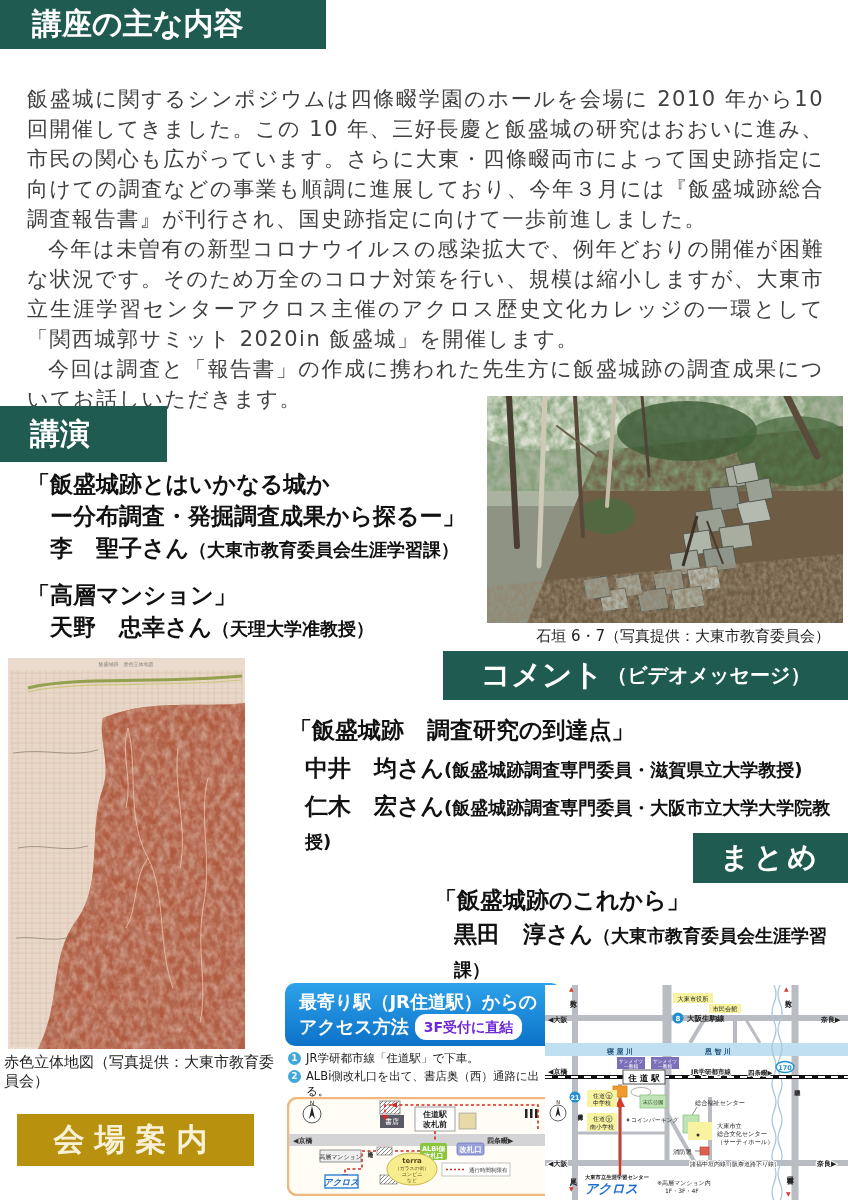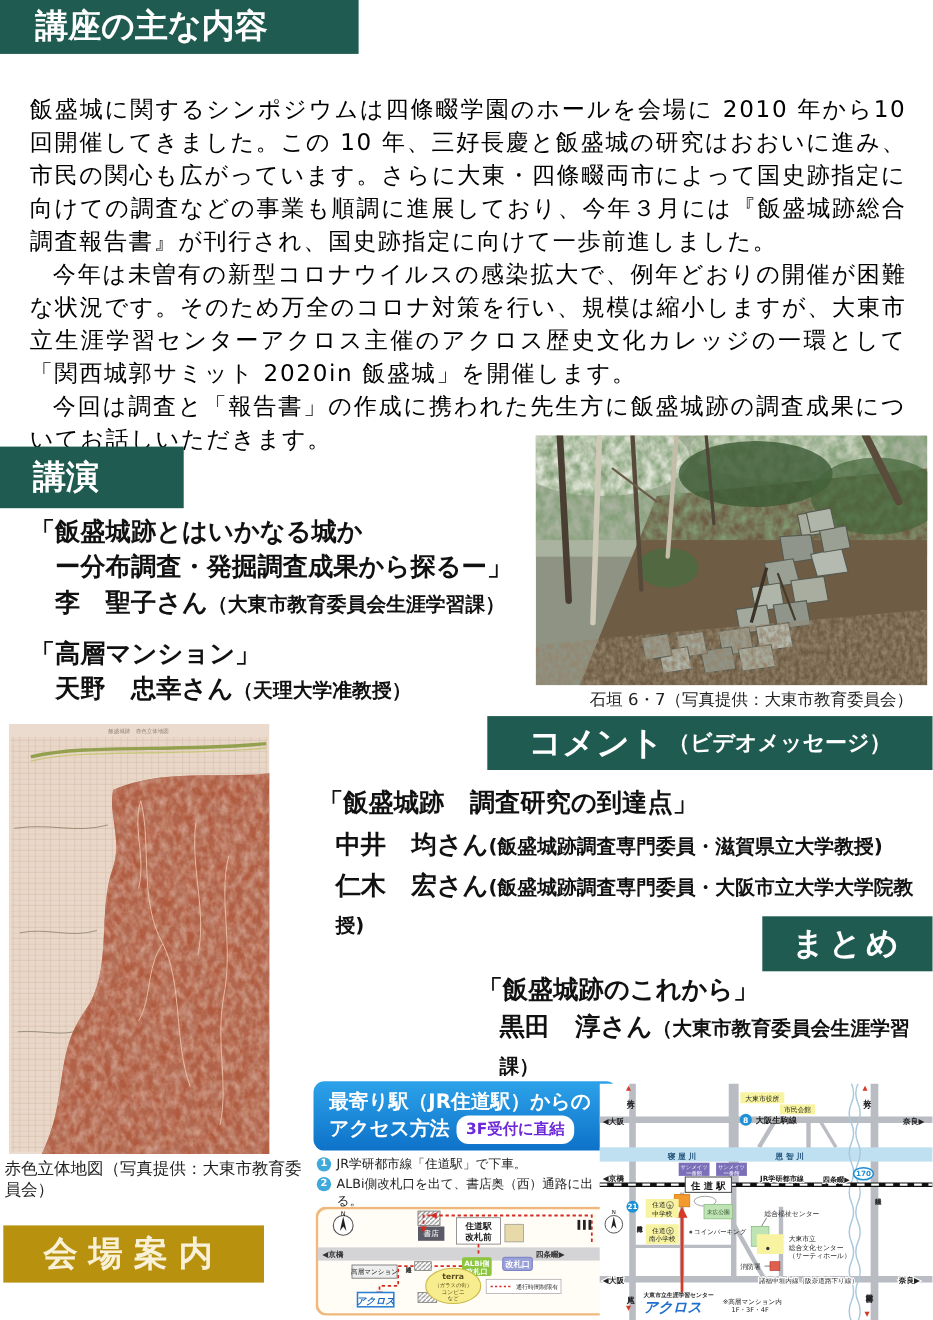--- a/index.html
+++ b/index.html
@@ -3,21 +3,21 @@
 <meta charset="utf-8">
 <style>
   html,body{margin:0;padding:0;background:#ffffff;}
   #page{position:relative;width:848px;height:1200px;background:#ffffff;overflow:hidden;
         font-family:"DejaVu Sans","Liberation Sans",sans-serif;color:#1c1c1c;}
   .abs{position:absolute;}
   .greenbox{background:#1f5b50;color:#ffffff;display:flex;align-items:center;
             font-family:"DejaVu Serif","Liberation Serif",serif;font-weight:700;}
   .goldbox{background:#b8920f;color:#f8f1d8;display:flex;align-items:center;justify-content:center;
            font-family:"DejaVu Serif","Liberation Serif",serif;font-weight:700;}
-  .body-text{font-size:21px;line-height:30px;letter-spacing:1.5px;text-align:justify;color:#000000;}
+  .body-text{font-size:21px;line-height:30px;letter-spacing:1.5px;text-align:justify;color:#404040;}
   .body-text p{margin:0;}
   .indent{text-indent:1em;}
   .lec{font-size:23px;font-weight:700;line-height:32px;color:#111;}
   .lec .small{font-size:18px;}
   .cap{font-size:15px;color:#222;}
   .bluehead{background:linear-gradient(180deg,#2da2ea 0%,#0d72c8 100%);border-radius:10px;
             color:#fff;font-weight:700;font-size:18px;line-height:24px;padding:7px 0 0 14px;box-sizing:border-box;}
   .badge{display:inline-block;background:#ffffff;color:#6d28d9;border-radius:11px;
          font-size:14px;font-weight:700;padding:1px 9px;margin-left:6px;vertical-align:1px;}
   .step{position:relative;font-size:11.5px;line-height:15px;color:#222;padding-left:18px;margin-bottom:3px;}
@@ -175,21 +175,21 @@
       </g>
       <g stroke="#7c7458" stroke-width="0.8" fill="none" opacity="0.8">
         <path d="M5 95 C 40 90 60 100 90 92"></path>
         <path d="M10 190 C 35 185 55 195 80 188"></path>
         <path d="M8 280 C 30 278 48 285 66 278"></path>
       </g>
     </svg>
   </div>
   <div class="abs cap" style="left:4px;top:1053px;width:280px;">赤色立体地図（写真提供：大東市教育委員会）</div>
 
-  <div class="abs goldbox" style="left:3px;top:1114px;width:237px;height:52px;font-size:31px;letter-spacing:10px;">
+  <div class="abs goldbox" style="left:17px;top:1114px;width:237px;height:52px;font-size:31px;letter-spacing:10px;">
     <span>会場案内</span>
   </div>
 
   <div class="abs bluehead" style="left:285px;top:983px;width:276px;height:63px;">
     <div>最寄り駅（JR住道駅）からの</div>
     <div>
       <span>アクセス方法</span><span class="badge">3F受付に直結</span>
     </div>
   </div>
   <div class="abs" style="left:288px;top:1051px;width:272px;">

